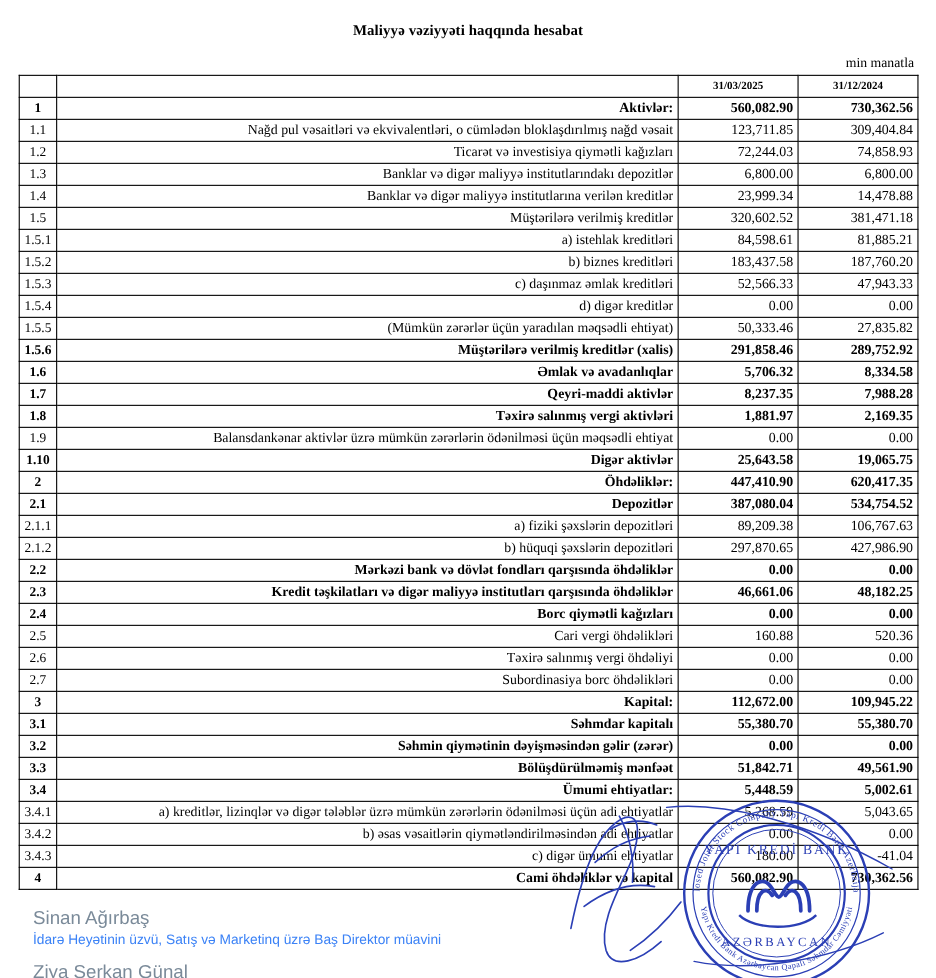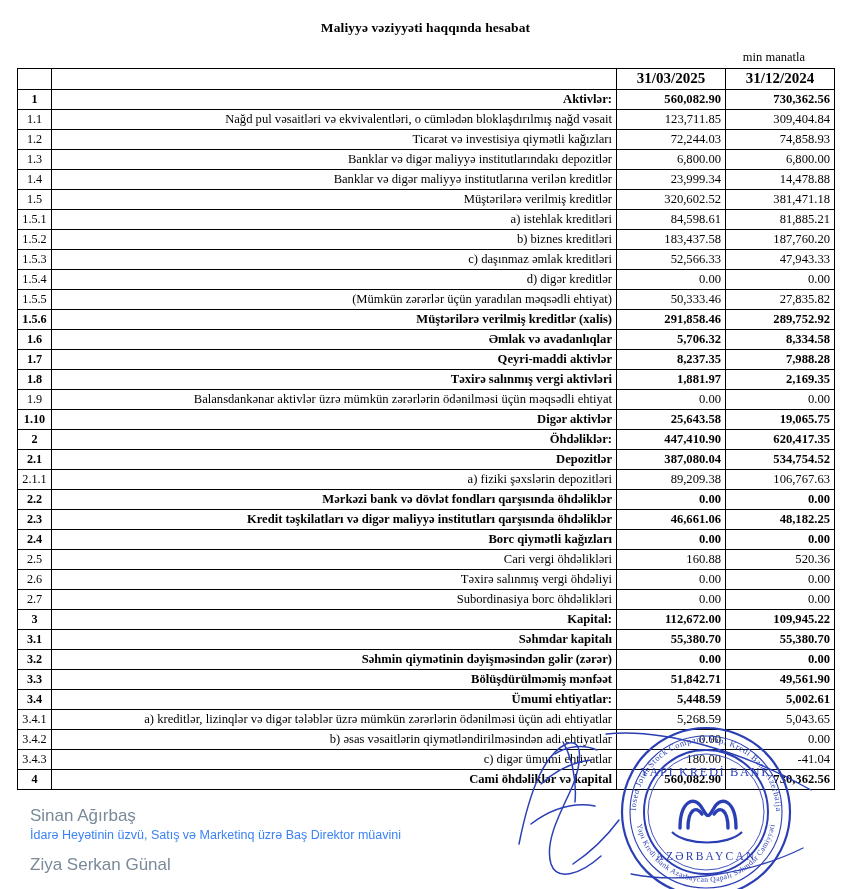--- a/index.html
+++ b/index.html
@@ -28,21 +28,21 @@
     font-weight: bold;
     font-size: 13.5px;
     margin-top: 20px;
     margin-bottom: 14px;
     letter-spacing: 0.1px;
   }
   .unit-line {
     text-align: right;
     font-size: 12.5px;
     font-family: "Liberation Serif", serif;
-    padding-right: 46px;
+    padding-right: 20px;
     margin-bottom: 3px;
   }
   table.fin {
     border-collapse: collapse;
     width: 817px;
     margin-left: 17px;
     table-layout: fixed;
     font-size: 12.6px;
   }
   table.fin td, table.fin th {
@@ -65,21 +65,21 @@
     text-align: right;
   }
   td.val {
     text-align: right;
     padding-right: 6px;
     white-space: nowrap;
   }
   th.hdr {
     text-align: center;
     font-weight: bold;
-    font-size: 15px;
+    font-size: 10px;
     height: 20px;
   }
   th.blank {
     border-top: none;
     border-left: none;
   }
   tr.bold td { font-weight: bold; }
 
   .signatures {
     margin-top: 16px;
@@ -256,20 +256,26 @@
           <td class="idx">2.1</td>
           <td class="desc">Depozitlər</td>
           <td class="val">387,080.04</td>
           <td class="val">534,754.52</td>
         </tr>
         <tr>
           <td class="idx">2.1.1</td>
           <td class="desc">a) fiziki şəxslərin depozitləri</td>
           <td class="val">89,209.38</td>
           <td class="val">106,767.63</td>
+        </tr>
+        <tr>
+          <td class="idx">2.1.2</td>
+          <td class="desc">b) hüquqi şəxslərin depozitləri</td>
+          <td class="val">297,870.65</td>
+          <td class="val">427,986.90</td>
         </tr>
         <tr class="bold">
           <td class="idx">2.2</td>
           <td class="desc">Mərkəzi bank və dövlət fondları qarşısında öhdəliklər</td>
           <td class="val">0.00</td>
           <td class="val">0.00</td>
         </tr>
         <tr class="bold">
           <td class="idx">2.3</td>
           <td class="desc">Kredit təşkilatları və digər maliyyə institutları qarşısında öhdəliklər</td>

